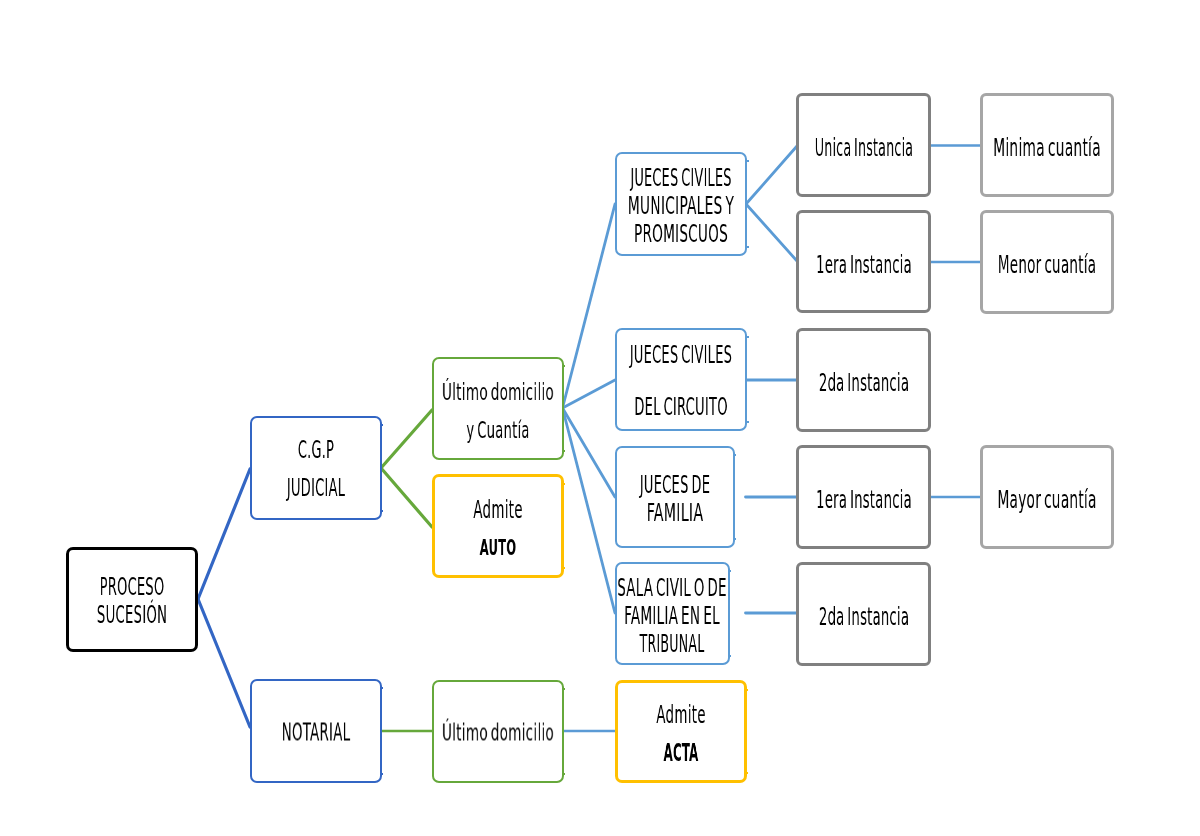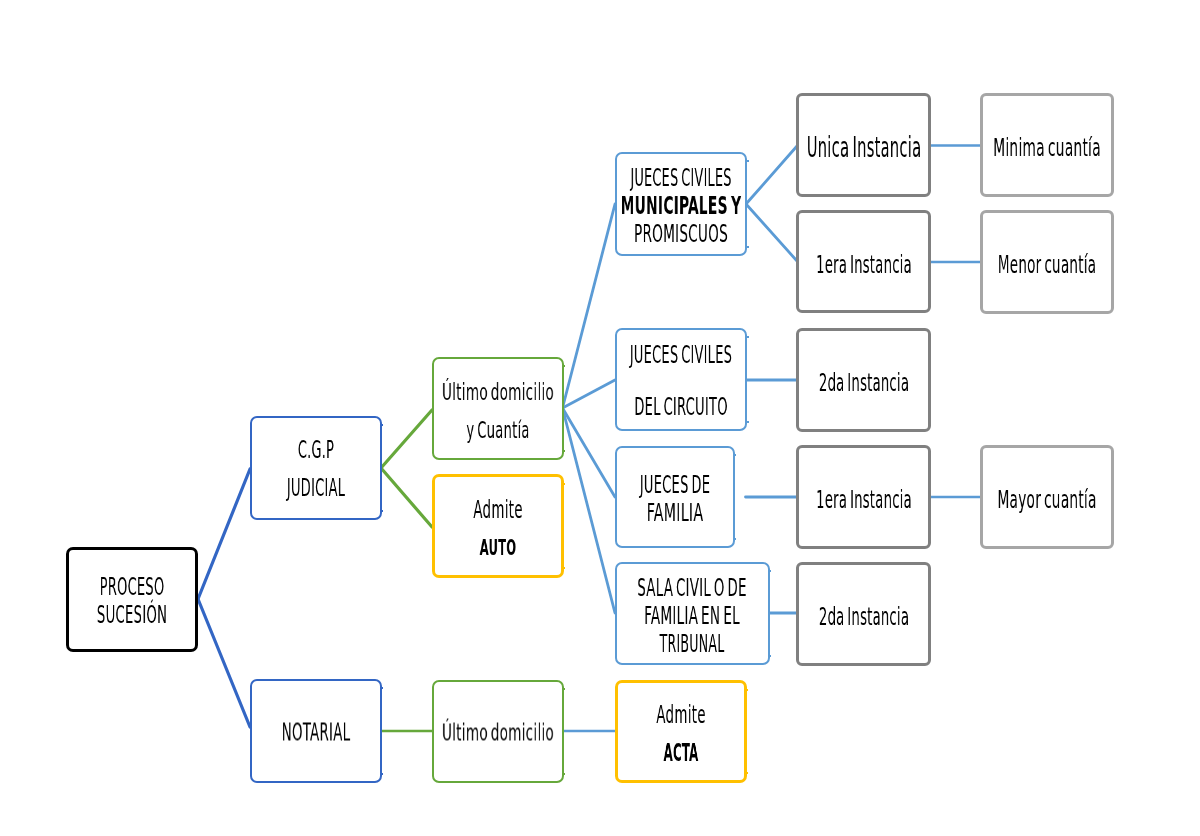--- a/index.html
+++ b/index.html
@@ -103,21 +103,21 @@
           </div>
       </div>
     </div>
     <div class="node" style="left: 614.8px; top: 152px; width: 132.5px; height: 104px; border: 2.5px solid rgb(91, 155, 213); border-radius: 7px;">
       <i class="nub nub-tr" style="background: rgb(91, 155, 213); right: -3.5px; display: block; top: 6px;"></i>
       <i class="nub nub-br" style="background: rgb(91, 155, 213); right: -3.5px; display: block; bottom: 6px;"></i>
       <div class="lines" style="top: 50%; transform: translateY(-50%) translateY(2px);">
         <div class="ln" style="font-size: 24.5px; line-height: 28px; height: 28px; font-weight: 400;">
             <span class="sx" style="line-height: 28px; word-spacing: -2.6px; letter-spacing: 0.35px; transform: translateX(-50%) scaleX(0.5858);">JUECES CIVILES</span>
           </div>
-        <div class="ln" style="font-size: 24.5px; line-height: 28px; height: 28px; font-weight: 700;">
+        <div class="ln" style="font-size: 24.5px; line-height: 28px; height: 28px; font-weight: 400;">
             <span class="sx" style="line-height: 28px; word-spacing: -2.6px; letter-spacing: 0.35px; transform: translateX(-50%) scaleX(0.6277);">MUNICIPALES Y</span>
           </div>
         <div class="ln" style="font-size: 24.5px; line-height: 28px; height: 28px; font-weight: 400;">
             <span class="sx" style="line-height: 28px; word-spacing: -2.6px; letter-spacing: 0.35px; transform: translateX(-50%) scaleX(0.6185);">PROMISCUOS</span>
           </div>
       </div>
     </div>
     <div class="node" style="left: 614.8px; top: 328px; width: 132.5px; height: 103px; border: 2.5px solid rgb(91, 155, 213); border-radius: 7px;">
       <i class="nub nub-tr" style="background: rgb(91, 155, 213); right: -3.5px; display: block; top: 6px;"></i>
       <i class="nub nub-br" style="background: rgb(91, 155, 213); right: -3.5px; display: block; bottom: 6px;"></i>
@@ -135,21 +135,21 @@
       <i class="nub nub-br" style="background: rgb(91, 155, 213); right: -3.5px; display: block; bottom: 6px;"></i>
       <div class="lines" style="top: 50%; transform: translateY(-50%) translateY(2px);">
         <div class="ln" style="font-size: 24.5px; line-height: 28px; height: 28px; font-weight: 400;">
             <span class="sx" style="line-height: 28px; word-spacing: -2.6px; letter-spacing: 0.35px; transform: translateX(-50%) scaleX(0.594);">JUECES DE</span>
           </div>
         <div class="ln" style="font-size: 24.5px; line-height: 28px; height: 28px; font-weight: 400;">
             <span class="sx" style="line-height: 28px; word-spacing: -2.6px; letter-spacing: 0.35px; transform: translateX(-50%) scaleX(0.6481);">FAMILIA</span>
           </div>
       </div>
     </div>
-    <div class="node" style="left: 614.8px; top: 562px; width: 155px; height: 103px; border: 2.5px solid rgb(91, 155, 213); border-radius: 7px;">
+    <div class="node" style="left: 614.8px; top: 562px; width: 115px; height: 103px; border: 2.5px solid rgb(91, 155, 213); border-radius: 7px;">
       <i class="nub nub-tr" style="background: rgb(91, 155, 213); right: -3.5px; display: block; top: 6px;"></i>
       <i class="nub nub-br" style="background: rgb(91, 155, 213); right: -3.5px; display: block; bottom: 6px;"></i>
       <div class="lines" style="top: 50%; transform: translateY(-50%) translateY(2px);">
         <div class="ln" style="font-size: 24.5px; line-height: 28px; height: 28px; font-weight: 400;">
             <span class="sx" style="line-height: 28px; word-spacing: -2.6px; letter-spacing: 0.35px; transform: translateX(-50%) scaleX(0.6084);">SALA CIVIL O DE</span>
           </div>
         <div class="ln" style="font-size: 24.5px; line-height: 28px; height: 28px; font-weight: 400;">
             <span class="sx" style="line-height: 28px; word-spacing: -2.6px; letter-spacing: 0.35px; transform: translateX(-50%) scaleX(0.6181);">FAMILIA EN EL</span>
           </div>
         <div class="ln" style="font-size: 24.5px; line-height: 28px; height: 28px; font-weight: 400;">
@@ -165,21 +165,21 @@
             <span class="sx" style="line-height: 38px; word-spacing: -2.6px; letter-spacing: 0.35px; transform: translateX(-50%) scaleX(0.6024);">Admite</span>
           </div>
         <div class="ln" style="font-size: 25px; line-height: 38px; height: 38px; font-weight: 700;">
             <span class="sx" style="line-height: 38px; word-spacing: -2.6px; letter-spacing: 0.35px; transform: translateX(-50%) scaleX(0.5275);">ACTA</span>
           </div>
       </div>
     </div>
     <div class="node" style="left: 796px; top: 93px; width: 135px; height: 104px; border: 3.8px solid rgb(128, 128, 128); border-radius: 6px;">
 
       <div class="lines" style="top: 50%; transform: translateY(-50%) translateY(3px);">
-        <div class="ln" style="font-size: 28px; line-height: 28px; height: 28px; font-weight: 400; text-align: right;">
+        <div class="ln" style="font-size: 24px; line-height: 28px; height: 28px; font-weight: 400; text-align: right;">
             <span class="sx" style="line-height: 28px; word-spacing: -2.6px; letter-spacing: 0.35px; transform: translateX(-50%) scaleX(0.5861);">Unica Instancia</span>
           </div>
       </div>
     </div>
     <div class="node" style="left: 796px; top: 210px; width: 135px; height: 103px; border: 3.8px solid rgb(128, 128, 128); border-radius: 6px;">
 
       <div class="lines" style="top: 50%; transform: translateY(-50%) translateY(3px);">
         <div class="ln" style="font-size: 25px; line-height: 28px; height: 28px; font-weight: 400;">
             <span class="sx" style="line-height: 28px; word-spacing: -2.6px; letter-spacing: 0.35px; transform: translateX(-50%) scaleX(0.59);">1era Instancia</span>
           </div>

